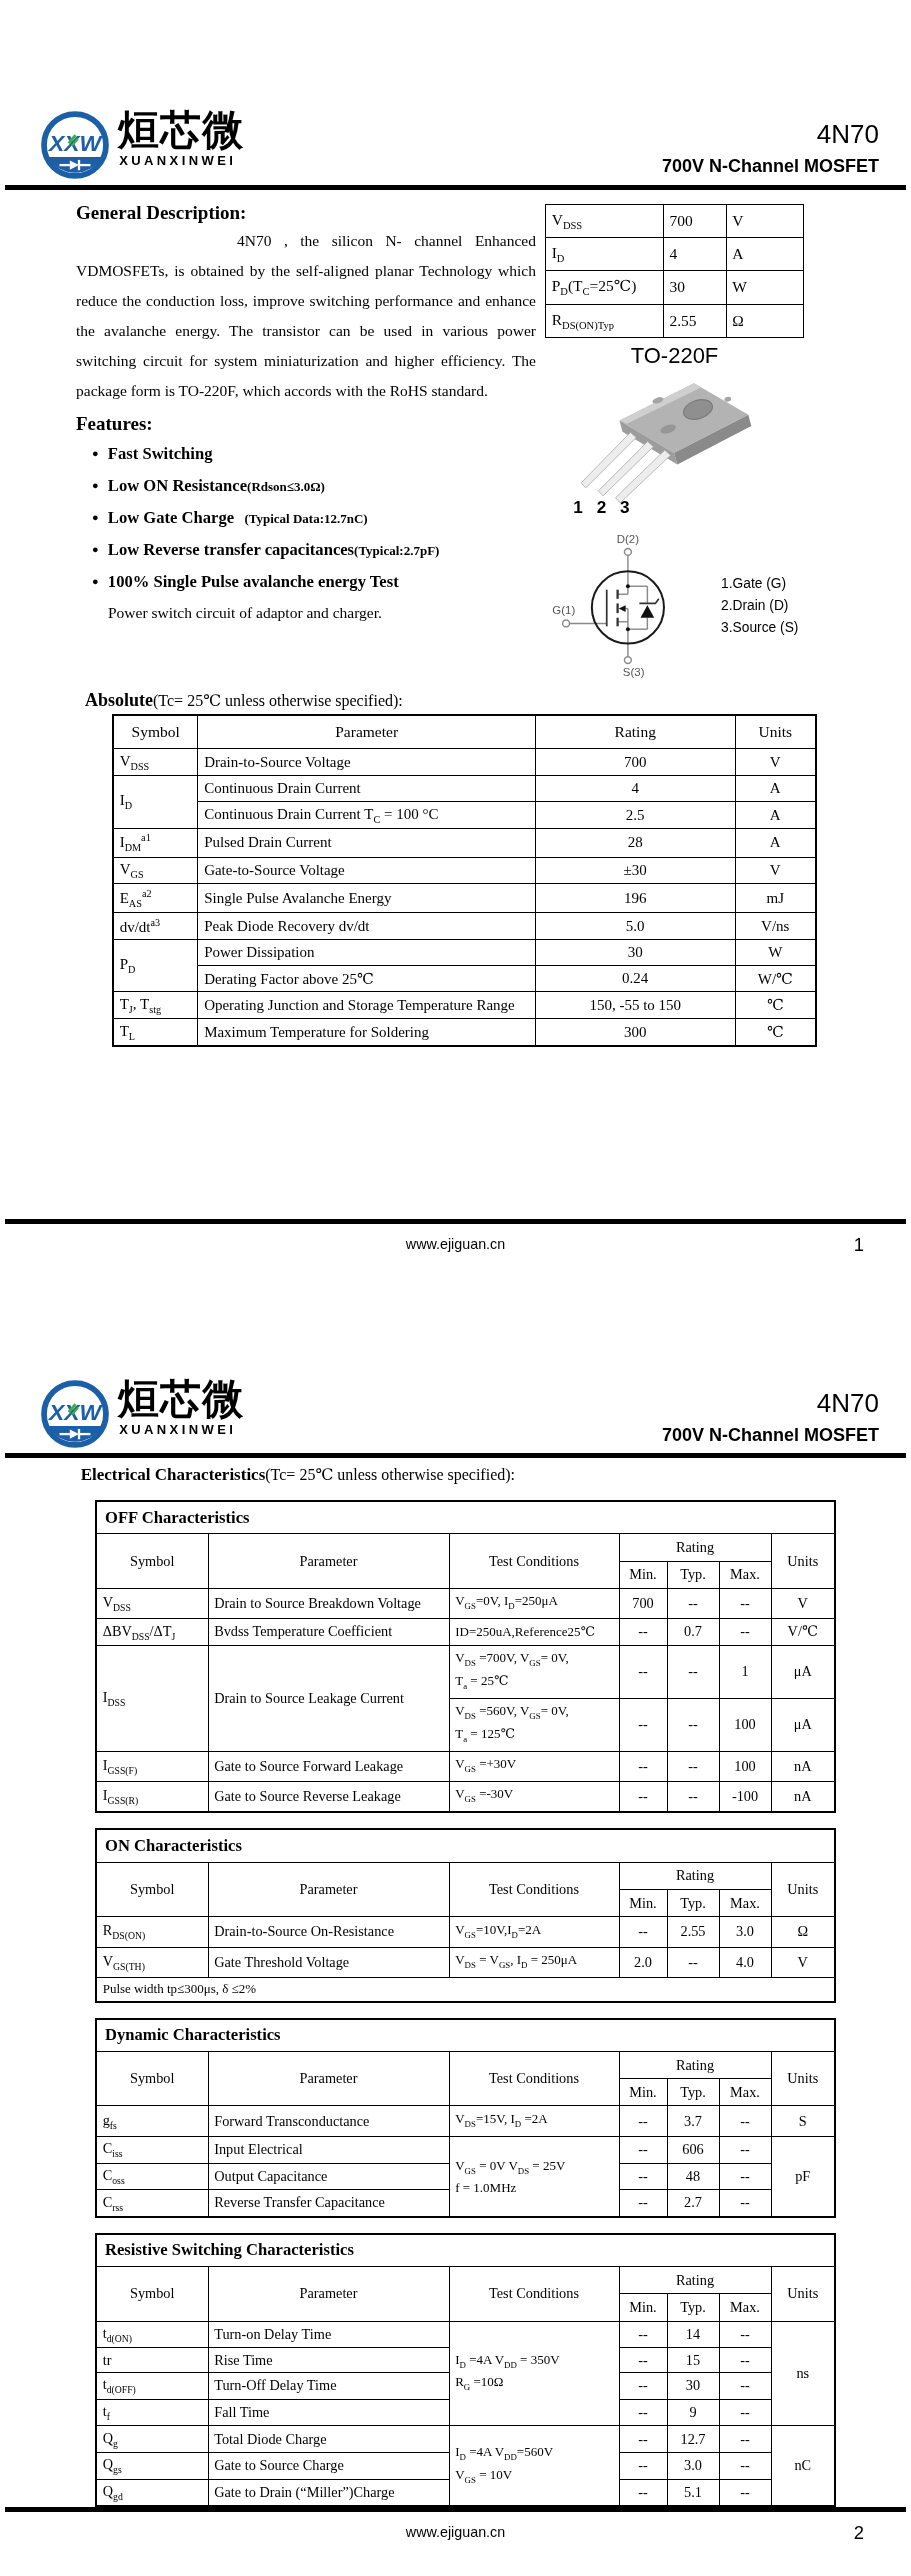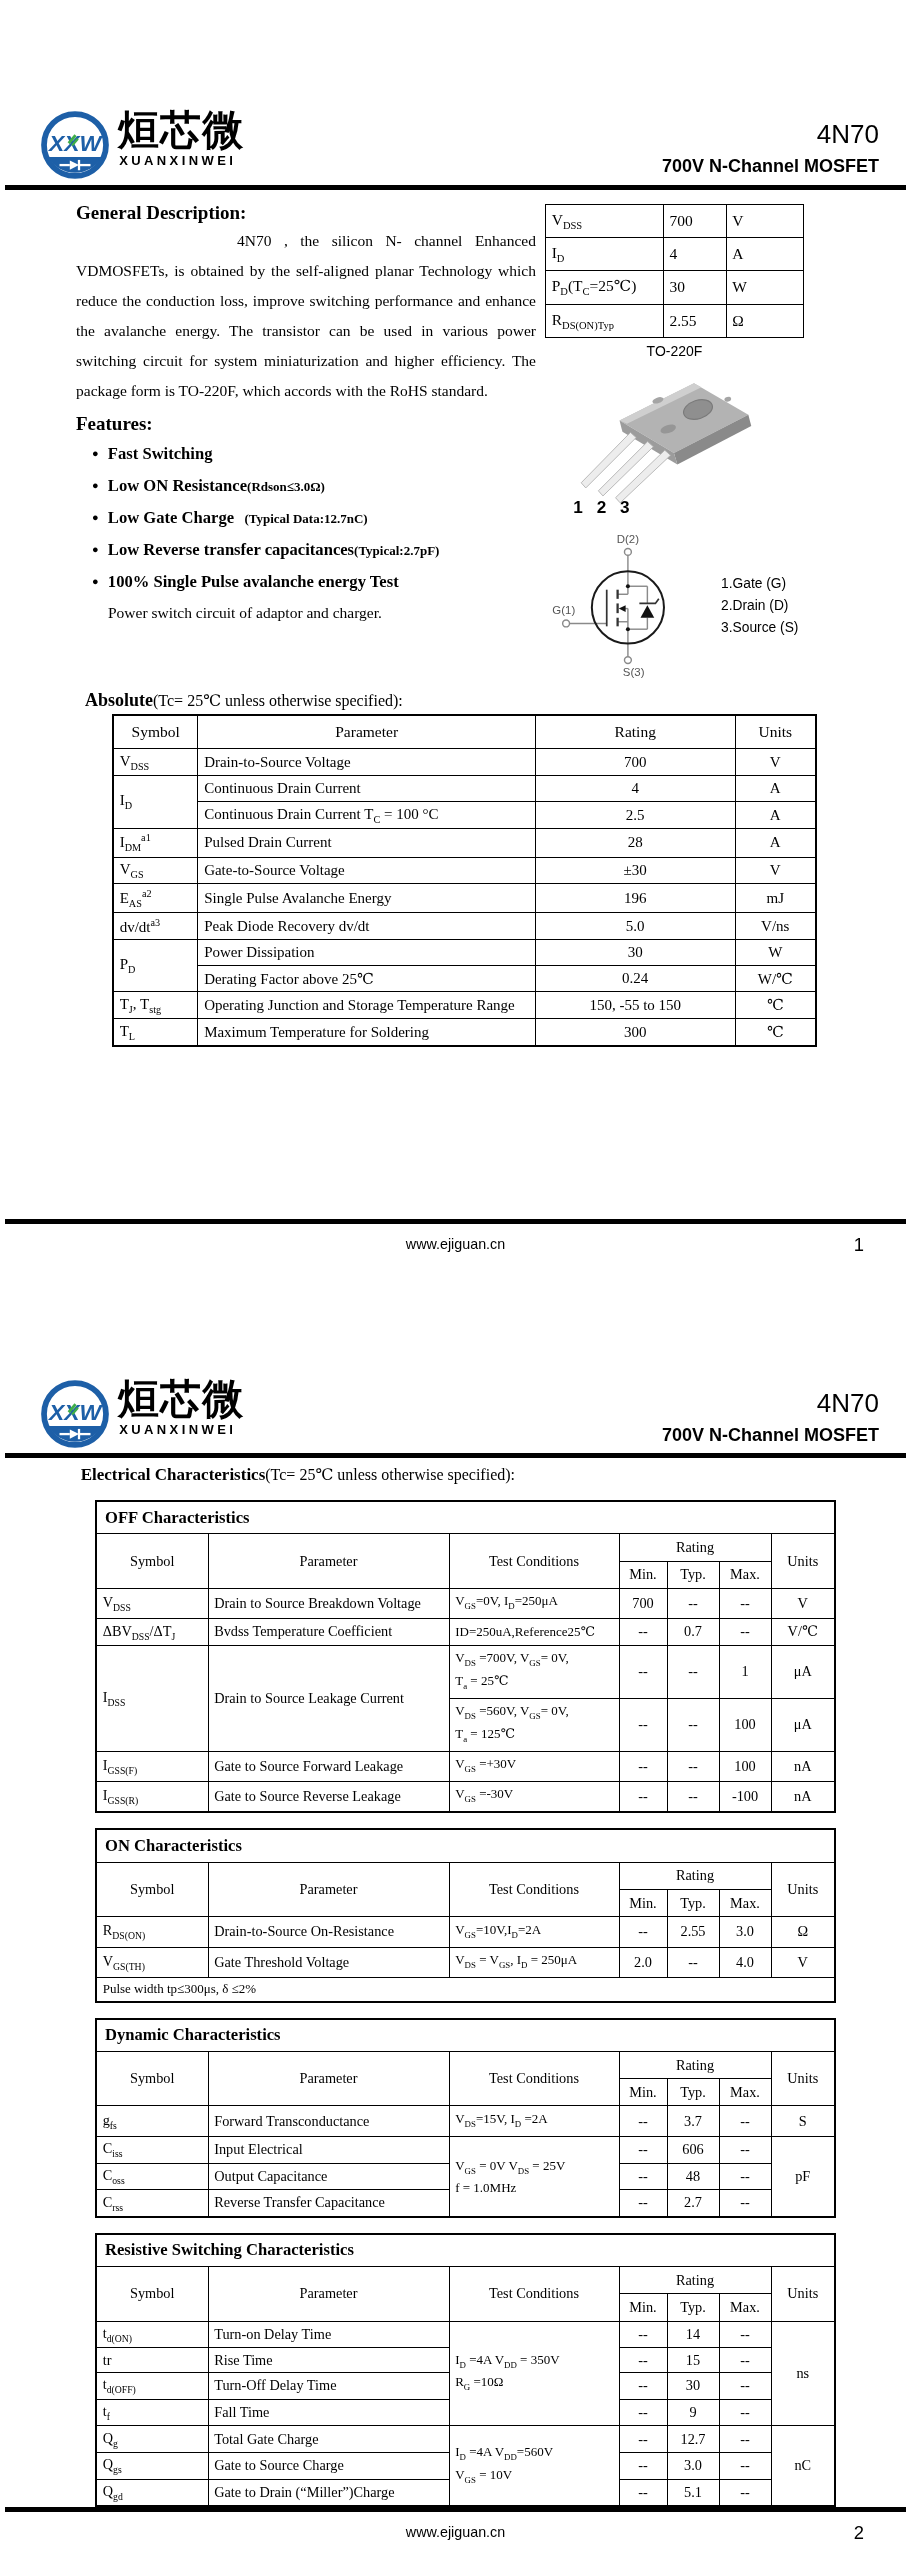--- a/index.html
+++ b/index.html
@@ -34,21 +34,21 @@
   .feat-main{font-size:16.6px;}
   .feat-note{font-size:13px;}
   .app-text{margin-top:6.9px;padding-left:32px;font-size:15.5px;}
   .abs-head{position:absolute;left:85px;top:690px;font-size:18px;}
   .abs-head b{font-weight:bold;text-align:center;}
   .abs-head span{font-size:16px;}
 
   
   .sumtbl{position:absolute;left:545px;top:204px;width:259px;border-collapse:collapse;border:1.7px solid #000;font-size:15.5px;}
   .sumtbl td{border:1.1px solid #000;padding:4.6px 5.7px;height:23px;}
-  .pkg-title{position:absolute;left:545px;top:343px;width:259px;text-align:center;font-family:"Liberation Sans","DejaVu Sans",sans-serif;font-size:14px;}
+  .pkg-title{position:absolute;left:545px;top:343px;width:259px;text-align:center;font-family:"Liberation Sans","DejaVu Sans",sans-serif;font-size:22px;}
   .pkg-svg{position:absolute;left:565px;top:366px;}
   .sch-svg{position:absolute;left:542px;top:529px;}
   .legend{position:absolute;left:721px;top:573px;font-family:"Liberation Sans","DejaVu Sans",sans-serif;font-size:13.8px;line-height:22px;}
 
   
   .spec{border-collapse:collapse;border:2.3px solid #000;font-size:14.3px;}
   .spec td{border:1.1px solid #000;padding:3.4px 5.7px;}
   .spec tr.g>td{border-top:1.7px solid #000;}
   .spec tr.hd>td,.spec tr.hd2>td{text-align:center;padding:4.6px 3.4px;}
   .spec tr.sect>td{font-weight:bold;font-size:16.6px;border-bottom:1.7px solid #000;padding:5.7px 8px;}
@@ -566,21 +566,21 @@
             </tr>
         <tr class="g">
               <td>t<sub>f</sub></td>
               <td>Fall Time</td>
               <td class="c">--</td>
               <td class="c">9</td>
               <td class="c">--</td>
             </tr>
         <tr class="g">
               <td>Q<sub>g</sub></td>
-              <td>Total Gate Charge</td>
+              <td>Total Diode Charge</td>
               <td rowspan="3" class="cond">I<sub>D</sub> =4A   V<sub>DD</sub>=560V<br>V<sub>GS</sub> = 10V</td>
               <td class="c">--</td>
               <td class="c">12.7</td>
               <td class="c">--</td>
               <td rowspan="3" class="c">nC</td>
             </tr>
         <tr class="g">
               <td>Q<sub>gs</sub></td>
               <td>Gate to Source Charge</td>
               <td class="c">--</td>

